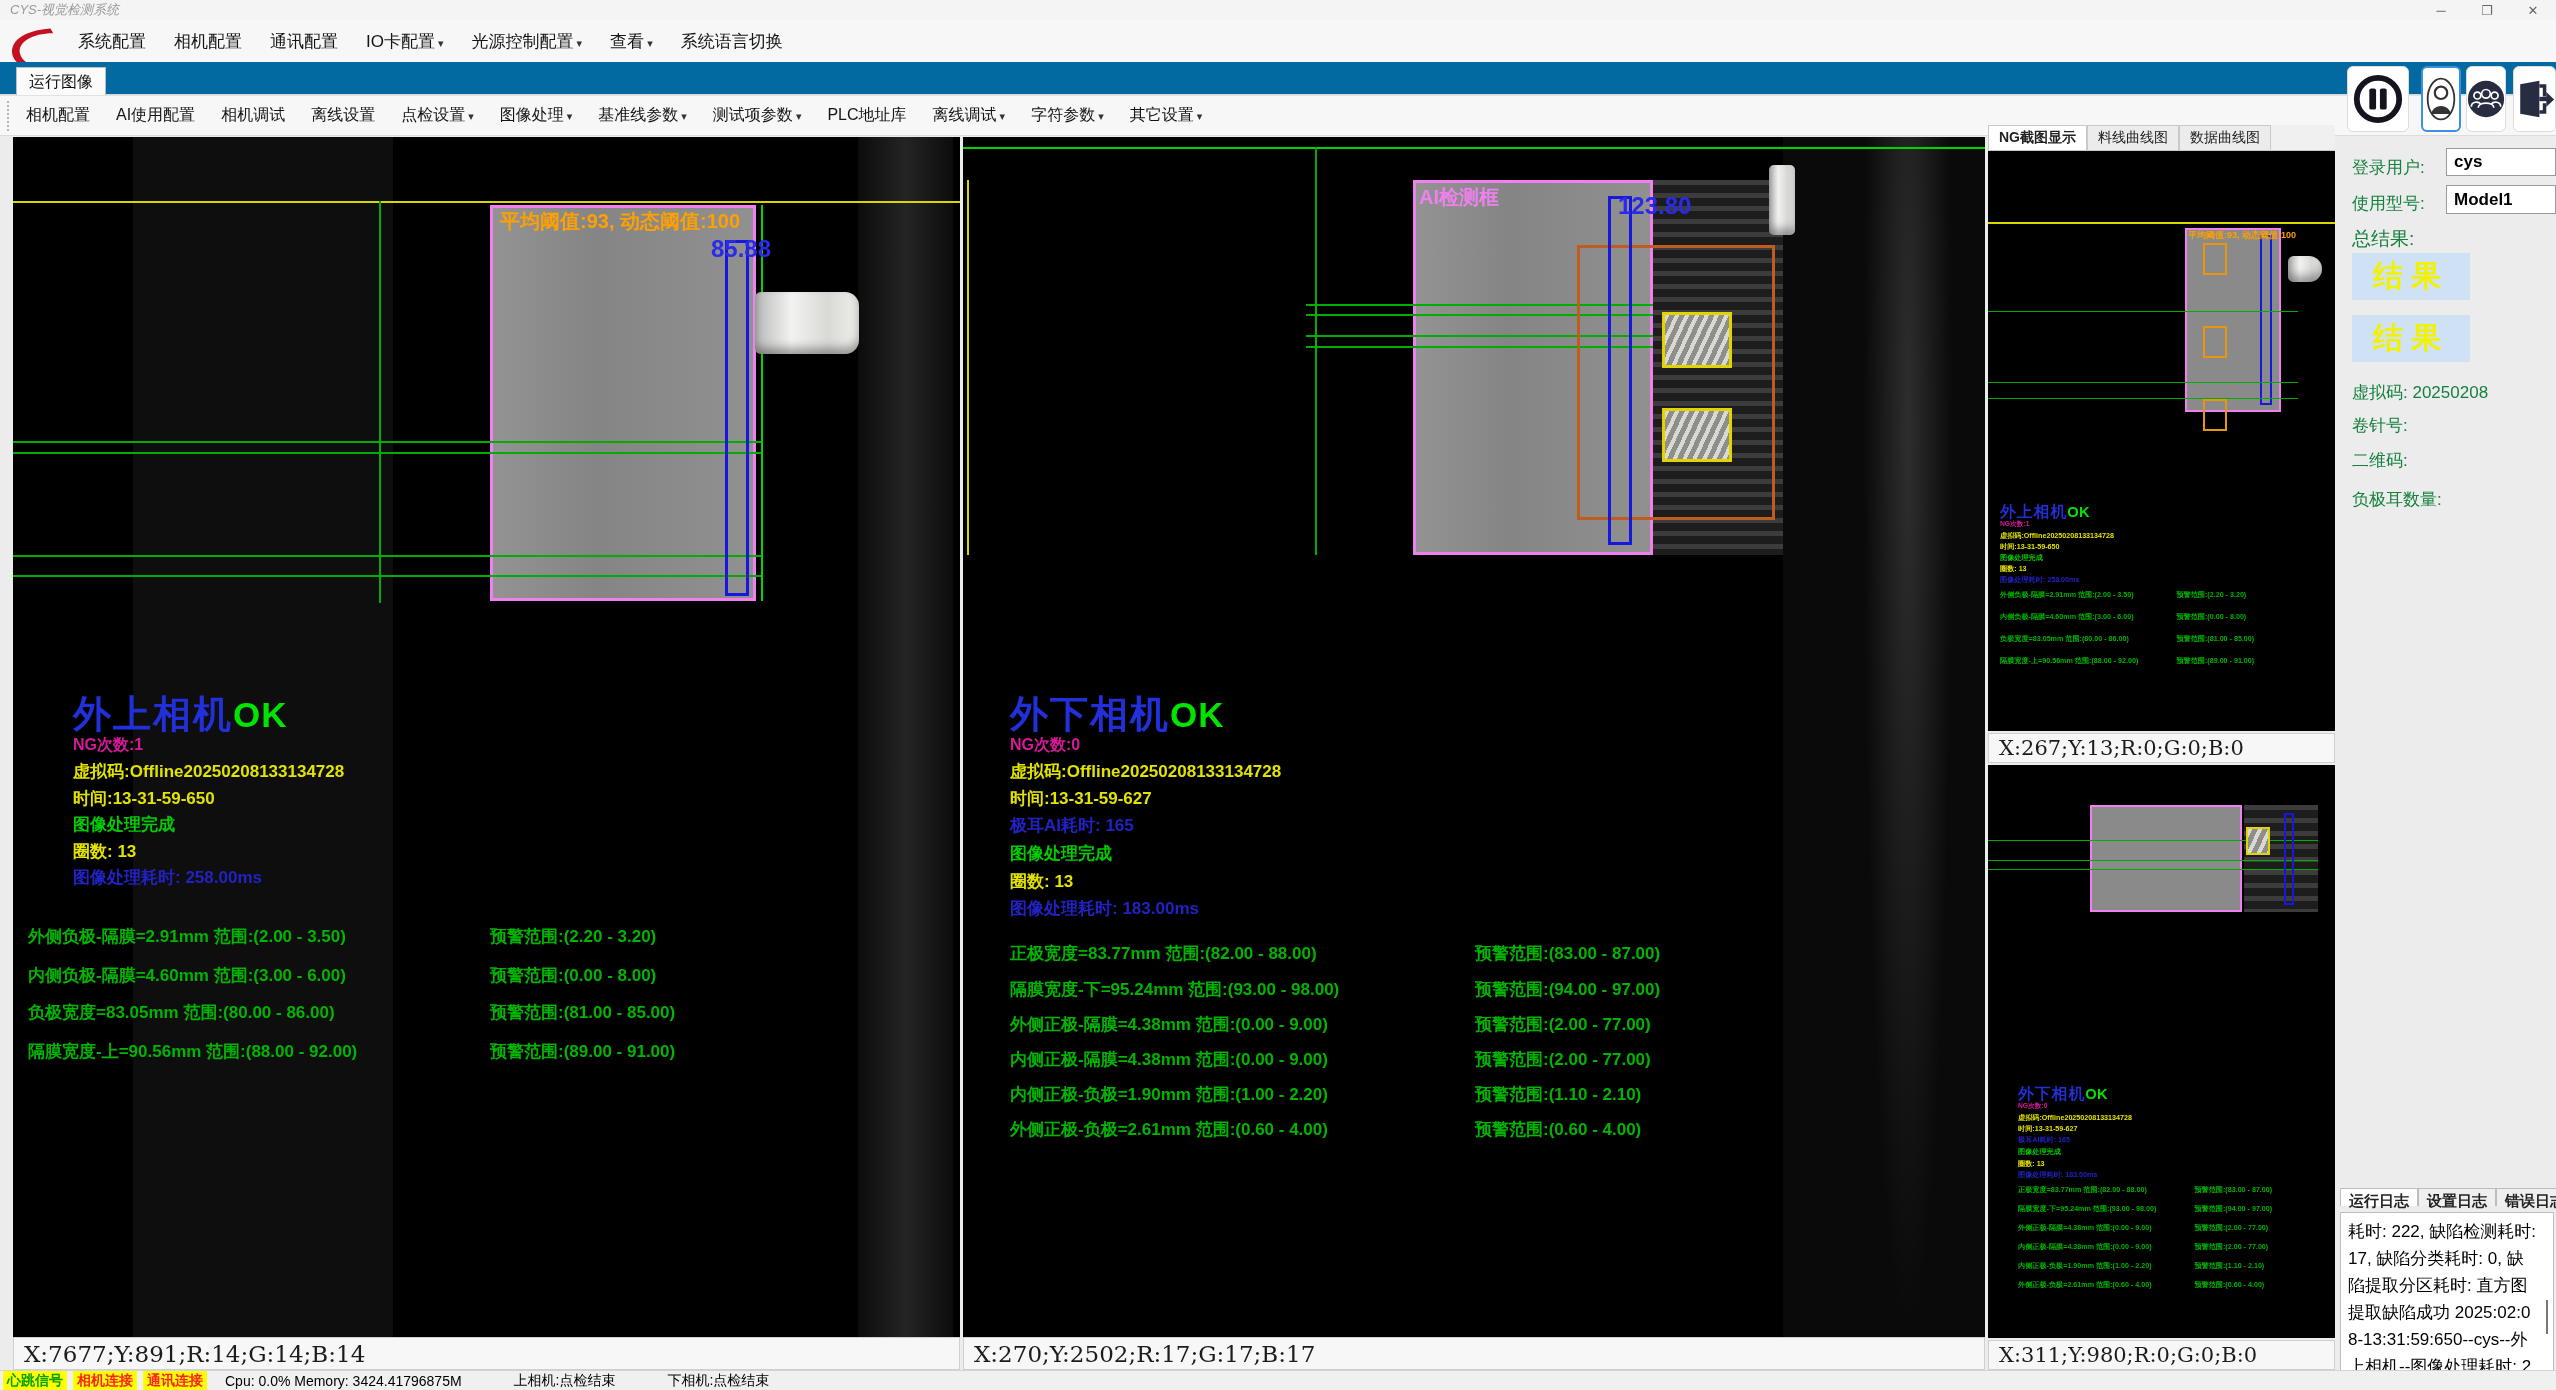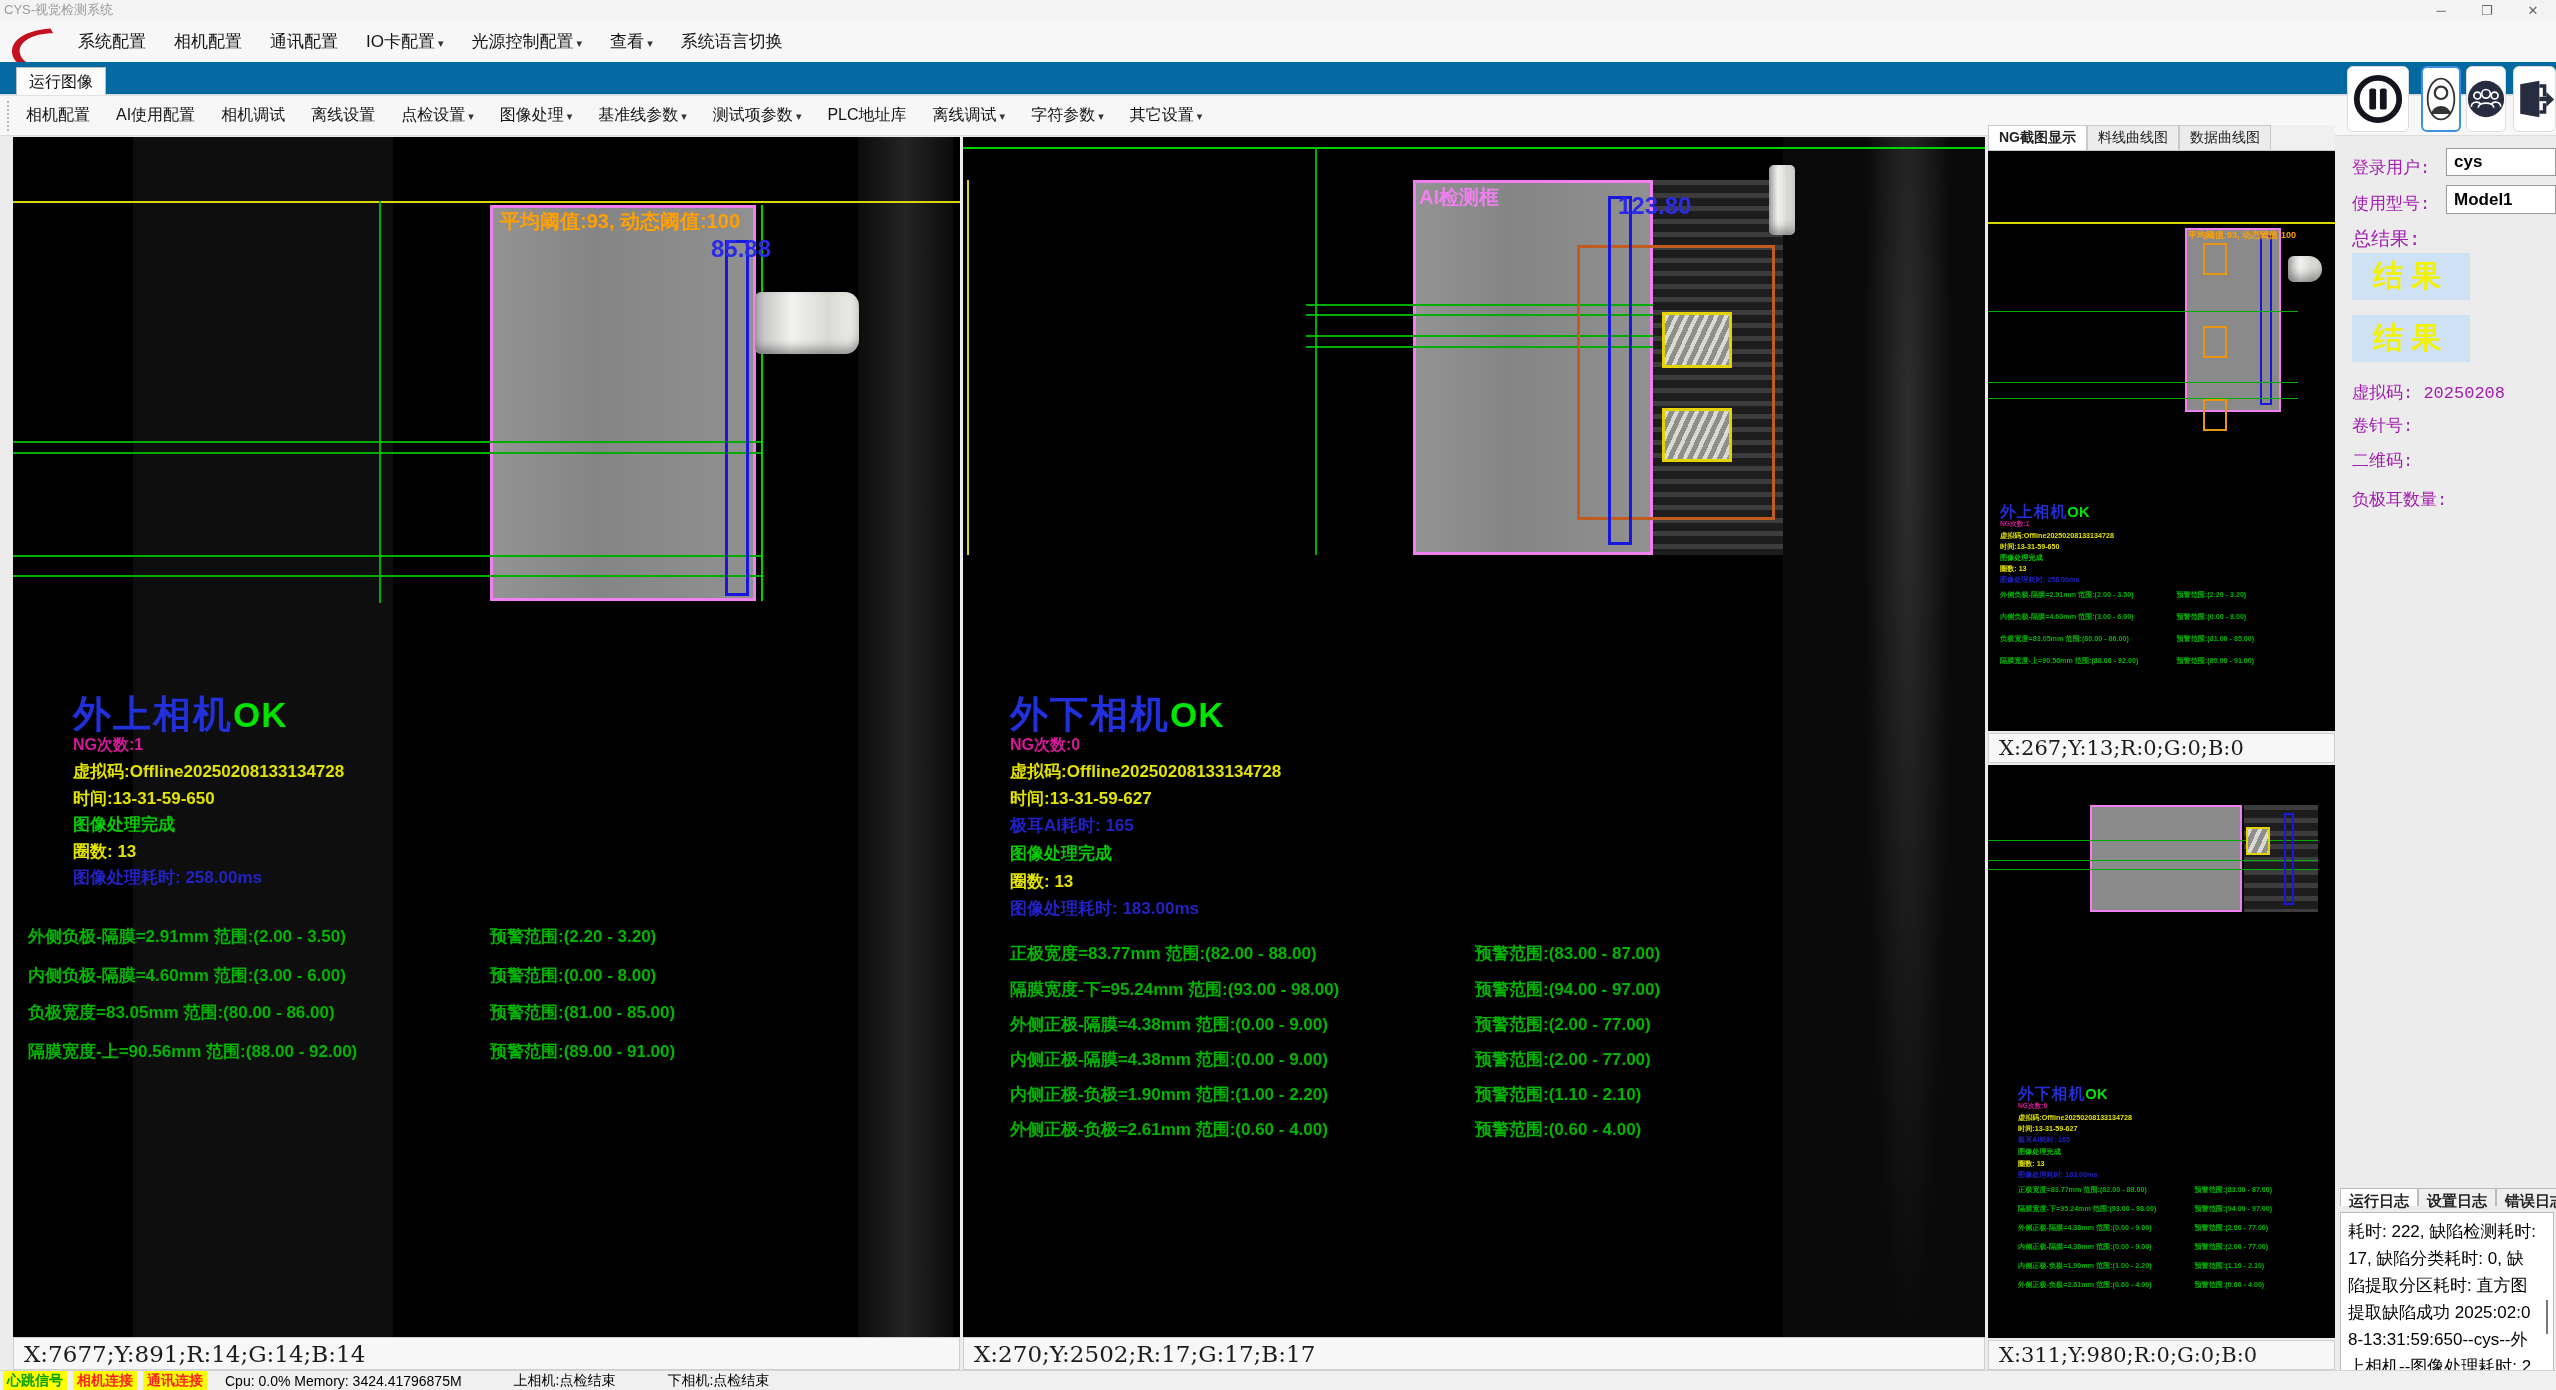--- a/index.html
+++ b/index.html
@@ -1,20 +1,20 @@
 <!DOCTYPE html>
 <html><head>
 <meta charset="utf-8">
 <style>
 *{margin:0;padding:0;box-sizing:border-box;}
 html,body{width:2556px;height:1390px;}
 body{position:relative;background:#ececec;font-family:"Liberation Sans",sans-serif;overflow:hidden;}
 
 
-.titlebar{position:absolute;left:0;top:0;width:2556px;height:20px;background:#f4f4f4;color:#9a9a9a;font-size:13px;display:flex;align-items:center;padding-left:4px;}
+.titlebar{position:absolute;left:0;top:0;width:2556px;height:20px;background:#f4f4f4;color:#9a9a9a;font-size:13px;display:flex;align-items:center;padding-left:10px;font-style:italic;}
 .winctl{position:absolute;top:0;height:20px;width:46px;display:flex;align-items:center;justify-content:center;color:#666;font-size:13px;cursor:default;}
 .menubar{position:absolute;left:0;top:20px;width:2556px;height:42px;background:#f7f7f7;}
 .logo{position:absolute;left:4px;top:24px;width:56px;height:48px;}
 .menuitem{position:relative;font-size:17px;color:#141414;white-space:nowrap;cursor:default;}
 .menuwrap{position:absolute;left:78px;top:20px;height:42px;display:flex;gap:28px;align-items:center;}
 .dd::after{content:" ▾";font-size:11px;color:#333;}
 .tabrow{position:absolute;left:0;top:62px;width:2556px;height:33px;background:#0369a1;border-bottom:1px solid #d8d8d8;}
 .viewtab{position:absolute;left:16px;top:5px;padding:4px 12px;background:#fbfbfb;border:1px solid #bdbdbd;border-bottom:1px solid #fbfbfb;font-size:16px;color:#111;}
 .toolbar{position:absolute;left:0;top:95px;width:2556px;height:41px;background:#f7f7f7;border-top:1px solid #e2e2e2;border-bottom:1px solid #dcdcdc;}
 .grip{position:absolute;left:7px;top:5px;height:30px;width:4px;border-left:2px dotted #b5b5b5;}
@@ -55,21 +55,21 @@
 .ptab{padding:3px 10px;font-size:14px;color:#222;border:1px solid #c9c9c9;border-bottom:none;background:#ececec;white-space:nowrap;}
 .ptab.active{background:#fff;font-weight:bold;}
 .mini{transform:scale(0.42);transform-origin:0 0;width:820px;position:absolute;}
 .miniimg{position:absolute;background:#8a8a8a;border:2px solid #f080f0;}
 .minibox{position:absolute;border:2px solid #e8960f;}
 .miniblue{position:absolute;border:2px solid #1818dc;}
 
 
 .btn{position:absolute;background:#fff;border:1px solid #dcdcdc;border-radius:6px;display:flex;align-items:center;justify-content:center;cursor:default;}
 .btn.sel{border:2px solid #3d8fe0;}
-.rlabel{position:absolute;font-size:17px;color:#a21caf;white-space:nowrap;font-family:Liberation Mono, monospace;}
+.rlabel{position:absolute;font-size:17px;color:#15803d;white-space:nowrap;}
 .field{position:absolute;background:#fff;border:1px solid #9a9a9a;font-weight:bold;font-size:17px;display:flex;align-items:center;padding-left:7px;color:#000;}
 .resbox{position:absolute;width:118px;height:47px;background:#cfe2f5;color:#f2f200;font-size:30px;font-weight:bold;display:flex;align-items:center;justify-content:center;letter-spacing:8px;}
 
 
 .logtabs{position:absolute;left:2340px;top:1188px;width:216px;height:18px;display:flex;}
 .logtab{padding:3px 8px;font-size:15px;font-weight:bold;color:#222;border:1px solid #bdbdbd;border-bottom:none;background:#efefef;white-space:nowrap;}
 .logtab.active{background:#fff;}
 .logtext{position:absolute;left:2340px;top:1212px;width:214px;height:176px;background:#fff;border:1px solid #bdbdbd;font-size:17px;line-height:27px;padding:5px 14px 5px 7px;word-break:break-all;color:#000;overflow:hidden;}
 .logscroll{position:absolute;left:2546px;top:1300px;width:2px;height:34px;background:#777;}
 

